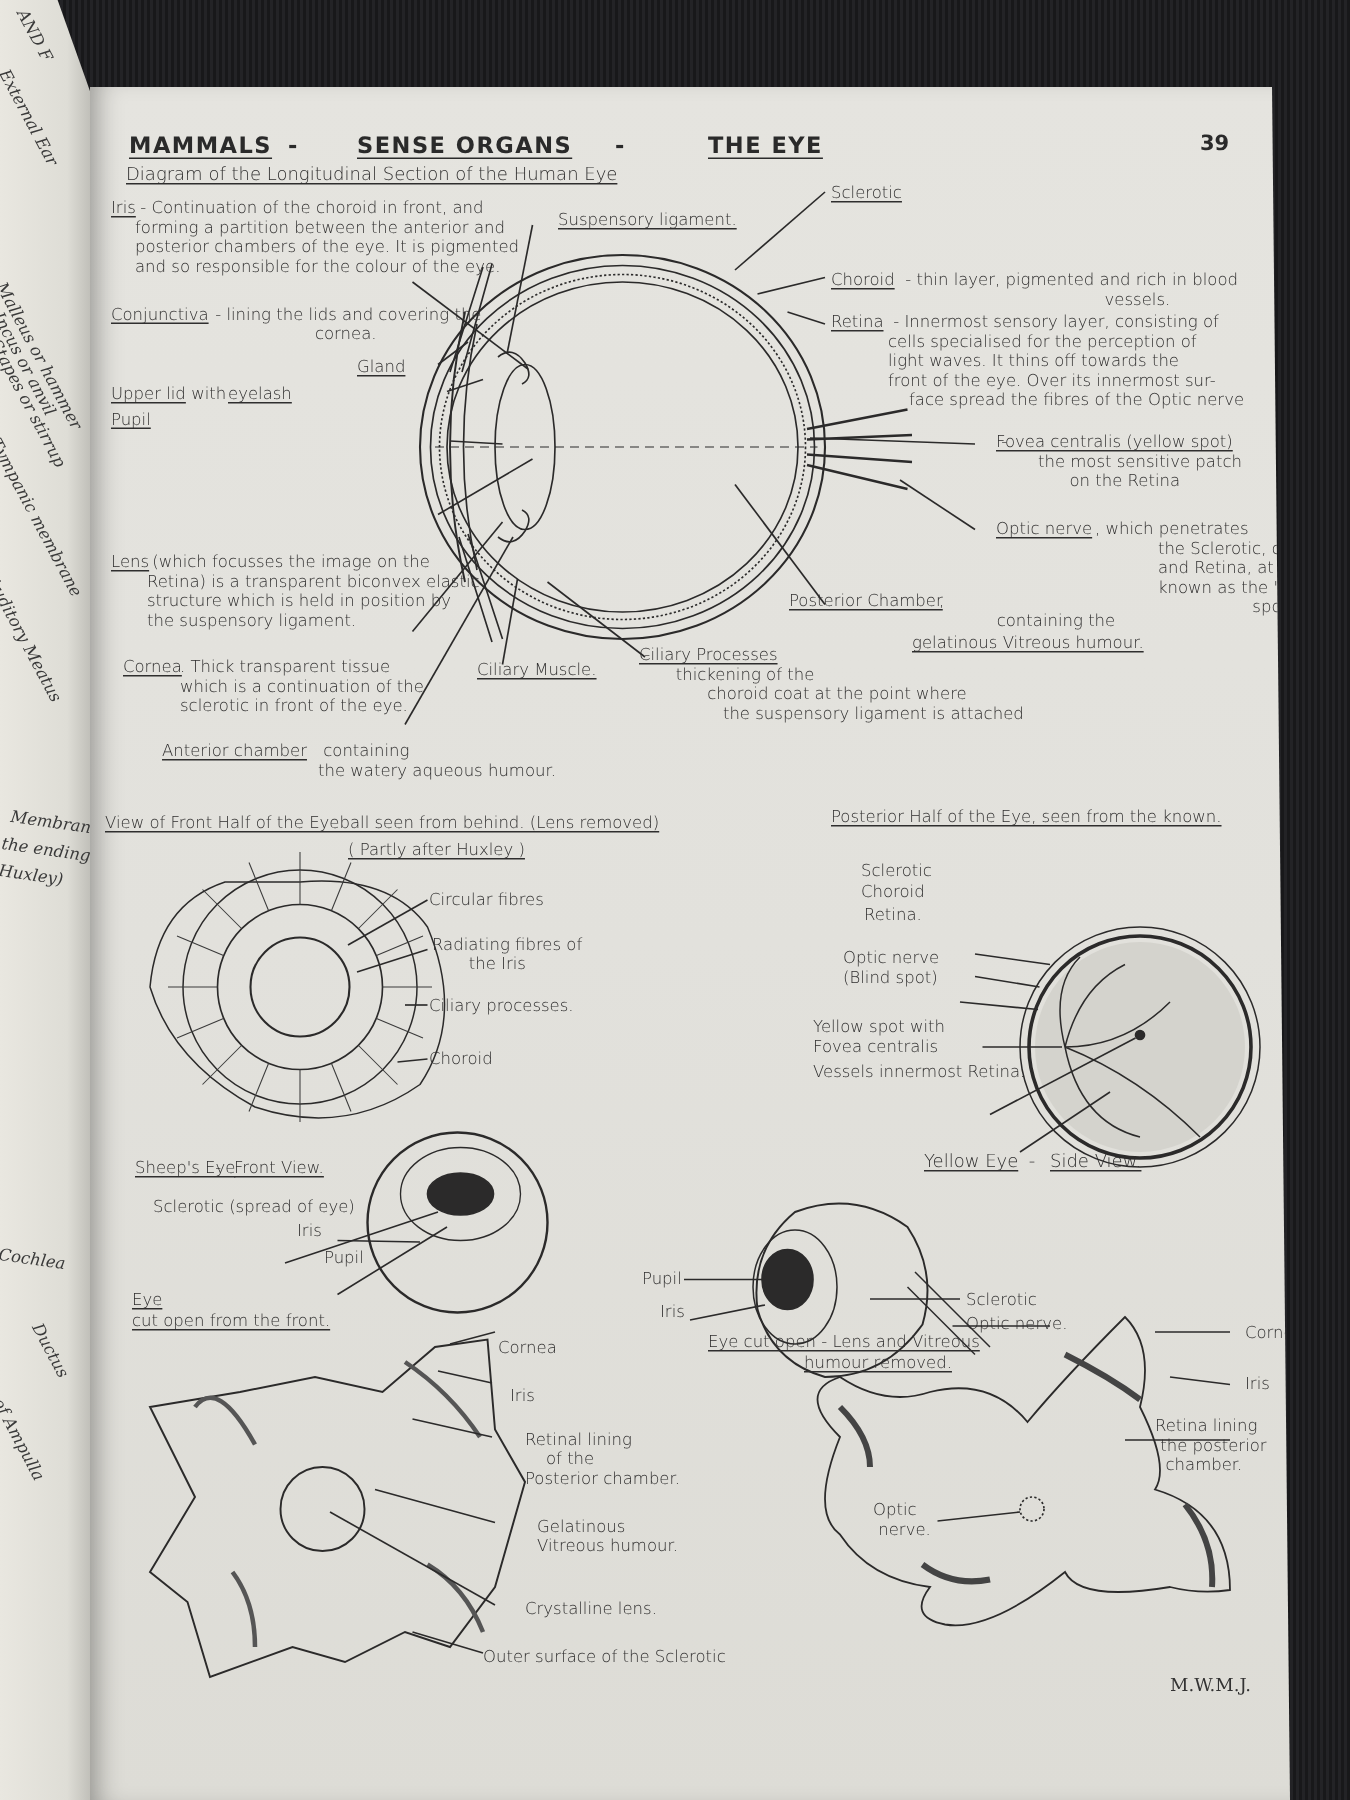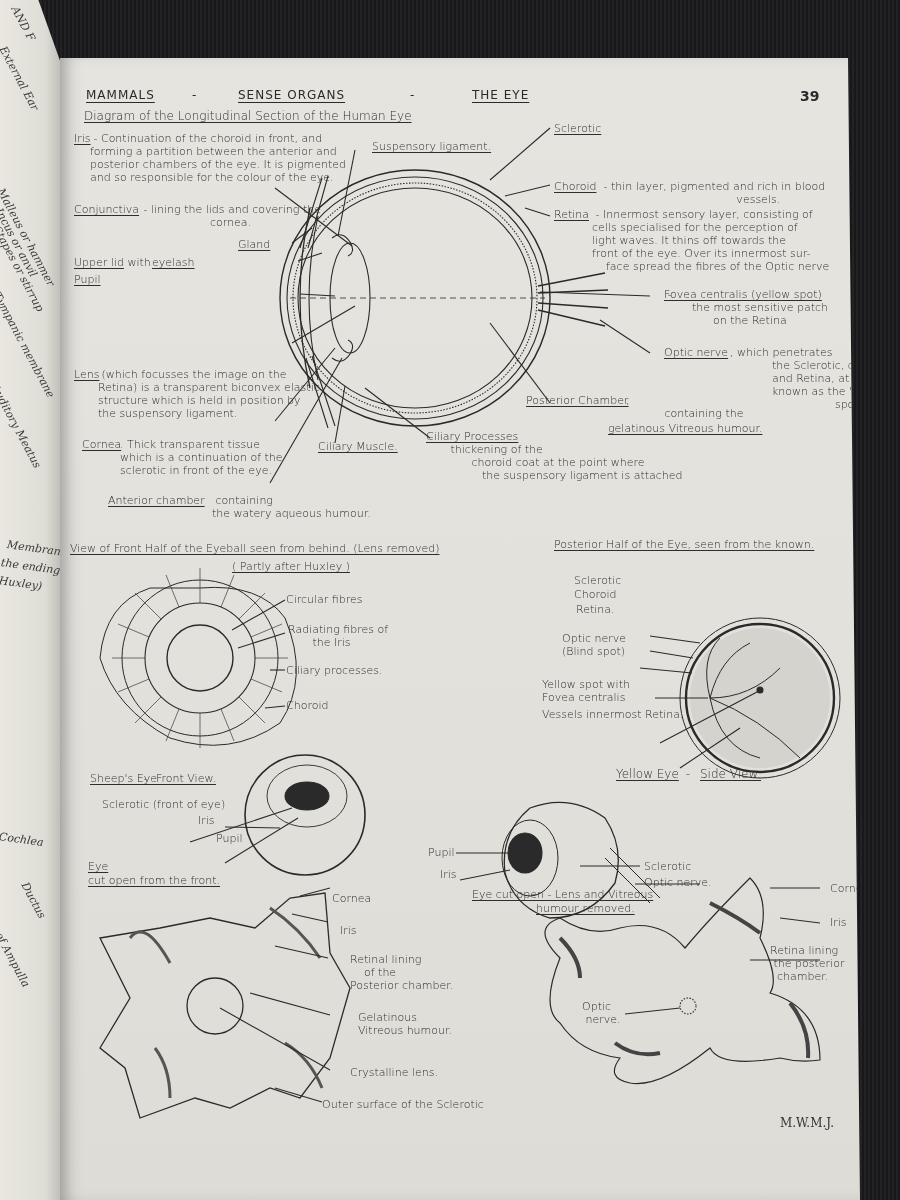--- a/index.html
+++ b/index.html
@@ -30,22 +30,22 @@
       background: linear-gradient(180deg, #e5e4df 0%, #e2e1dc 50%, #dddcd6 100%);
       box-shadow: inset 14px 0 18px -10px rgba(0,0,0,0.35);
       clip-path: polygon(0 0, 98.5% 0, 100% 100%, 0 100%);
     }
     .t {
       position: absolute; font-family: "DejaVu Sans", sans-serif; color: #2f2e2e;
       font-size: 11px; line-height: 13px; white-space: pre; font-weight: 300;
     }
     .u { text-decoration: underline; text-underline-offset: 2px; }
     .title {
-      position: absolute; top: 30px; font-size: 12px; letter-spacing: 1px;
-      text-decoration: underline; text-underline-offset: 3px; color: #2a2a2a;
+      position: absolute; top: 30px; font-size: 15px; letter-spacing: 1px;
+      text-decoration: underline; text-underline-offset: 3px; color: #2a2a2a; font-weight: bold;
     }
     .pagenum { position: absolute; top: 30px; left: 740px; font-size: 14px; font-weight: bold; color: #2a2a2a; }
     svg.dia { position: absolute; left: 0; top: 0; width: 800px; height: 1142px; pointer-events: none; }
     .sig { position: absolute; font-family: "DejaVu Serif", serif; font-size: 12px; color: #333; }
   </style>
 </head>
 <body>
 
 <div class="backdrop"></div>
 
@@ -286,21 +286,21 @@
   <span class="t" style="left:516px;top:545px;">Retina.</span>
   <span class="t" style="left:502px;top:574px;">Optic nerve
 (Blind spot)</span>
   <span class="t" style="left:482px;top:620px;">Yellow spot with
 Fovea centralis</span>
   <span class="t" style="left:482px;top:650px;">Vessels innermost Retina.</span>
 
   <span class="t u" style="left:30px;top:714px;">Sheep's Eye</span>
   <span class="t" style="left:80px;top:714px;"> - </span>
   <span class="t u" style="left:96px;top:714px;">Front View.</span>
-  <span class="t" style="left:42px;top:740px;">Sclerotic (front of eye)</span>
+  <span class="t" style="left:42px;top:740px;">Sclerotic (spread of eye)</span>
   <span class="t" style="left:138px;top:756px;">Iris</span>
   <span class="t" style="left:156px;top:774px;">Pupil</span>
 
   <span class="t" style="left:368px;top:788px;">Pupil</span>
   <span class="t" style="left:380px;top:810px;">Iris</span>
   <span class="t u" style="left:556px;top:710px;font-size:12px;">Yellow Eye</span>
   <span class="t" style="left:622px;top:710px;font-size:12px;"> - </span>
   <span class="t u" style="left:640px;top:710px;font-size:12px;">Side View.</span>
   <span class="t" style="left:584px;top:802px;">Sclerotic</span>
   <span class="t" style="left:584px;top:818px;">Optic nerve.</span>

